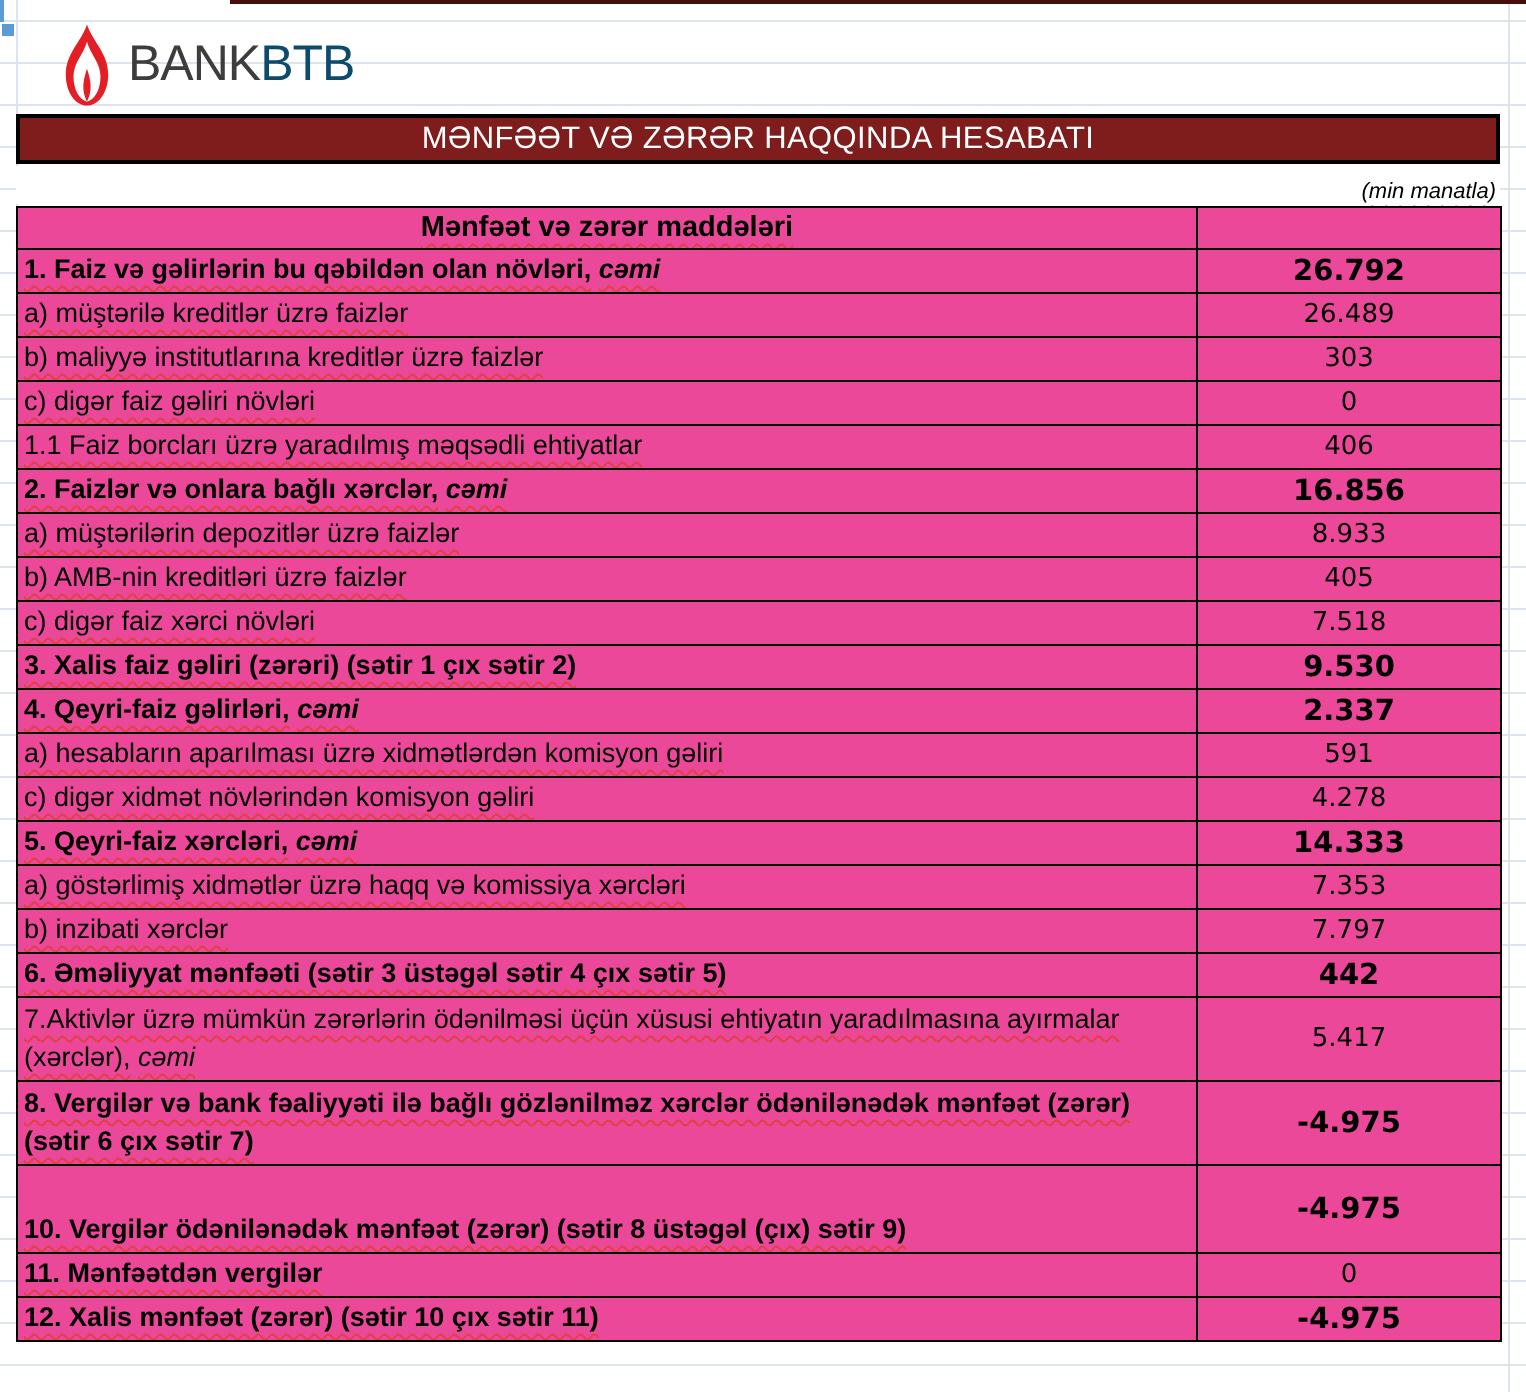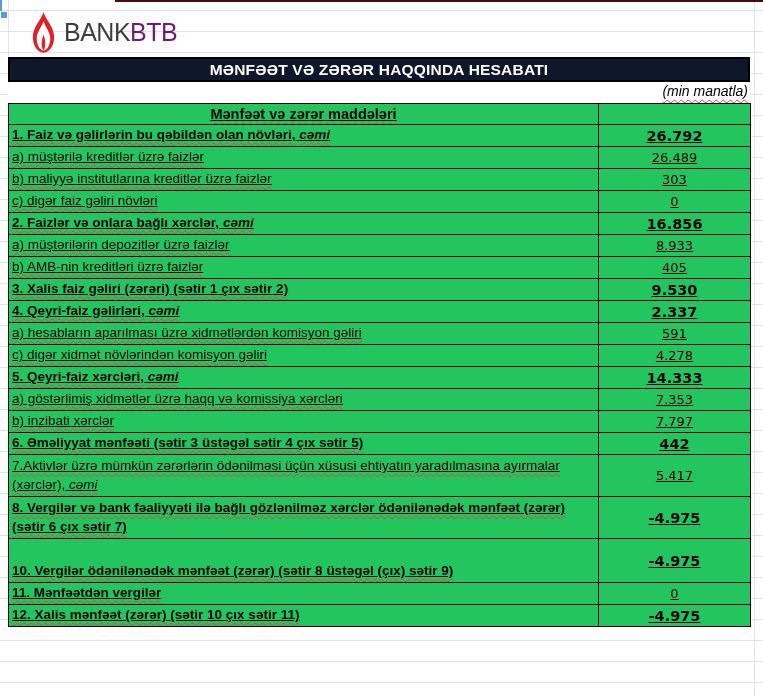--- a/index.html
+++ b/index.html
@@ -14,37 +14,37 @@
   }
   .vline-right { position:absolute; left:754px; top:0; width:1px; height:696px; background:#dde4ee; }
   .vline-left  { position:absolute; left:8px; top:0; width:1px; height:103px; background:#dde4ee; }
   .top-dark-line { position:absolute; left:115px; top:0; right:0; height:2px; background:#470c0c; }
 
   .sel-line   { position:absolute; left:0; top:0; width:2px; height:12px; background:#5b9bd5; }
   .sel-handle { position:absolute; left:0; top:11px; width:8px; height:8px; background:#5b9bd5; border:1px solid #fff; }
 
   .logo { position:absolute; left:30px; top:10px; height:44px; display:flex; align-items:center; gap:7px; }
   .logo-text { font-size:25px; line-height:25px; color:#3d3d3d; letter-spacing:-0.5px; white-space:nowrap; }
-  .logo-accent { color:#701a75; }
+  .logo-accent { color:#0c4a6e; }
 
   .banner {
     position:absolute; left:8px; top:57px; width:742px; height:25px;
-    background:#0f172a; border:2px solid #000;
+    background:#7f1d1d; border:2px solid #000;
     display:flex; align-items:center; justify-content:center;
-    color:#fff; font-weight:700; font-size:15.5px; letter-spacing:0.2px;
+    color:#fff; font-weight:400; font-size:15.5px; letter-spacing:0.2px;
   }
 
   .units {
     position:absolute; left:8px; top:83px; width:742px; height:19px; background:#fff;
-    display:flex; align-items:flex-start; justify-content:flex-end;
-    font-style:italic; font-size:14px; padding-right:2px;
+    display:flex; align-items:flex-end; justify-content:flex-end;
+    font-style:italic; font-size:11px; padding-right:2px;
   }
 
   table.pl { position:absolute; left:8px; top:103px; width:742px; border-collapse:collapse; table-layout:fixed; }
-  table.pl th, table.pl td { border:1px solid #000; background:#22c55e; overflow:hidden;text-decoration:underline; }
+  table.pl th, table.pl td { border:1px solid #000; background:#ec4899; overflow:hidden; }
   th.hd { background:#d9d9d9; font-weight:700; font-size:14.5px; text-align:center; height:21px; padding:0 3px; }
   td.label-cell { vertical-align:bottom; text-align:left; padding:0 3px 2px 3px; font-size:13.5px; line-height:19px; }
   td.label-cell.b { font-weight:700; }
   td.value-cell { vertical-align:middle; text-align:center; padding:0 4px;
                   font-family:"DejaVu Sans", sans-serif; font-size:13px; }
   td.value-cell.vb { font-weight:700; font-size:14.5px; }
   tr.r1 { height:21px; } tr.r2 { height:42px;margin-top:25px; } tr.rt { height:44px; } tr.rs { height:19px; }
   .it { font-style:italic; }
   .sq { text-decoration-line:underline; text-decoration-style:wavy; text-decoration-color:#e04040;
         text-decoration-thickness:1px; text-underline-offset:3px; }
@@ -97,30 +97,38 @@
       </tr>
       <tr class="r1">
         <td class="label-cell"><span class="sq">b) maliyyə institutlarına kreditlər üzrə faizlər</span></td>
         <td class="value-cell"><span>303</span></td>
       </tr>
       <tr class="r1">
         <td class="label-cell"><span class="sq">c) digər faiz gəliri növləri</span></td>
         <td class="value-cell"><span>0</span></td>
       </tr>
       <tr class="r1">
+        <td class="label-cell"><span class="sq">1.1 Faiz borcları üzrə yaradılmış məqsədli ehtiyatlar</span></td>
+        <td class="value-cell"><span>406</span></td>
+      </tr>
+      <tr class="r1">
         <td class="label-cell b"><span class="sq">2. Faizlər və onlara bağlı xərclər,</span> <span class="sq it">cəmi</span></td>
         <td class="value-cell vb"><span>16.856</span></td>
       </tr>
       <tr class="r1">
         <td class="label-cell"><span class="sq">a) müştərilərin depozitlər üzrə faizlər</span></td>
         <td class="value-cell"><span>8.933</span></td>
       </tr>
       <tr class="r1">
         <td class="label-cell"><span class="sq">b) AMB-nin kreditləri üzrə faizlər</span></td>
         <td class="value-cell"><span>405</span></td>
+      </tr>
+      <tr class="r1">
+        <td class="label-cell"><span class="sq">c) digər faiz xərci növləri</span></td>
+        <td class="value-cell"><span>7.518</span></td>
       </tr>
       <tr class="r1">
         <td class="label-cell b"><span class="sq">3. Xalis faiz gəliri (zərəri) (sətir 1 çıx sətir 2)</span></td>
         <td class="value-cell vb"><span>9.530</span></td>
       </tr>
       <tr class="r1">
         <td class="label-cell b"><span class="sq">4. Qeyri-faiz gəlirləri,</span> <span class="sq it">cəmi</span></td>
         <td class="value-cell vb"><span>2.337</span></td>
       </tr>
       <tr class="r1">

